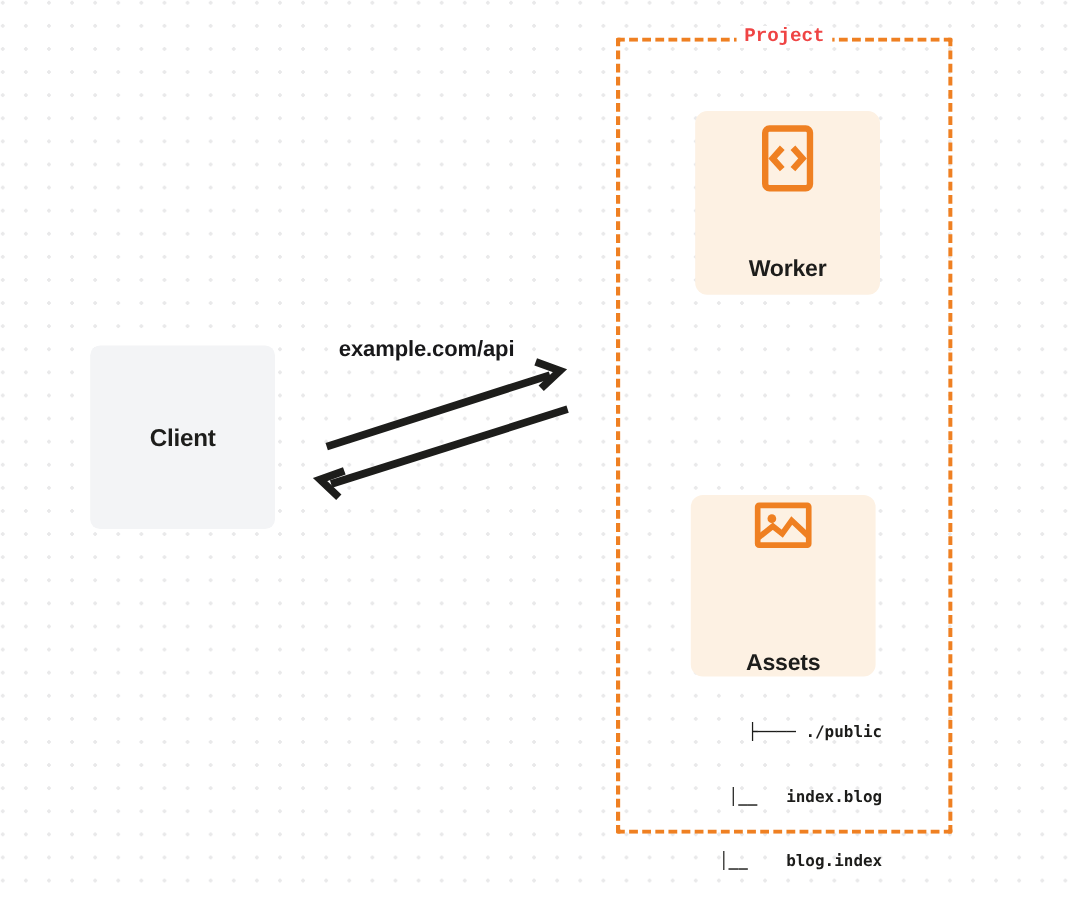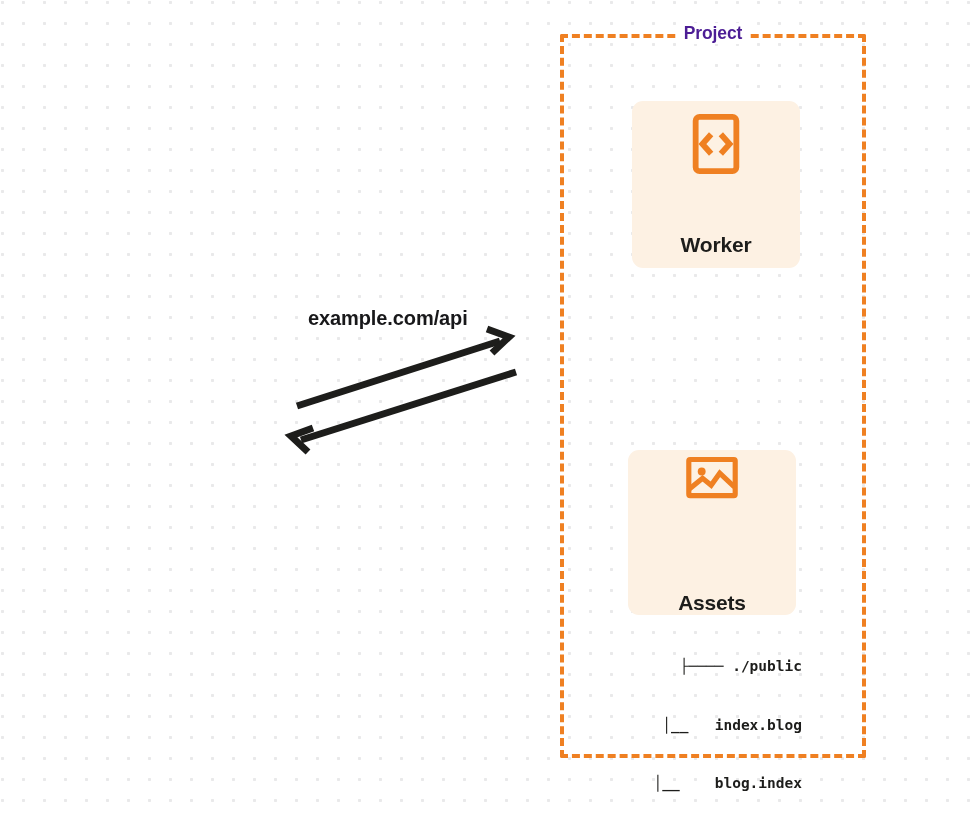--- a/index.html
+++ b/index.html
@@ -79,23 +79,24 @@
   }
   .project-title {
     position: absolute;
     left: 50%;
     top: -4px;
     transform: translate(-50%, -52%);
     background: #ffffff;
     padding: 0 7px;
     font-size: 17.5px;
     font-weight: 700;
-    color: #4c1d95;
+    color: #ef4444;
     letter-spacing: -0.1px;
     white-space: nowrap;
+    font-family: Liberation Mono, monospace;
   }
 
   
   .card {
     position: absolute;
     background: #fdf1e3;
     border-radius: 11px;
     display: flex;
     flex-direction: column;
     align-items: center;
@@ -145,20 +146,23 @@
   .file-tree .tree-row {
     display: block;
     text-align: right;
   }
 </style>
 </head>
 <body>
 
 <div id="canvas">
 
+  <div class="client-box">
+    <span class="client-label">Client</span>
+  </div>
 
   <svg class="arrow-svg" viewBox="0 0 980 818" xmlns="http://www.w3.org/2000/svg">
 
     <g>
       <line x1="297" y1="406" x2="500" y2="341" stroke="#1d1d1b" stroke-width="7" stroke-linecap="butt"></line>
       <polyline points="487,329 509,337 492,353" fill="none" stroke="#1d1d1b" stroke-width="7" stroke-linecap="butt" stroke-linejoin="miter"></polyline>
     </g>
 
     <g>
       <line x1="516" y1="372" x2="301" y2="440" stroke="#1d1d1b" stroke-width="7" stroke-linecap="butt"></line>

